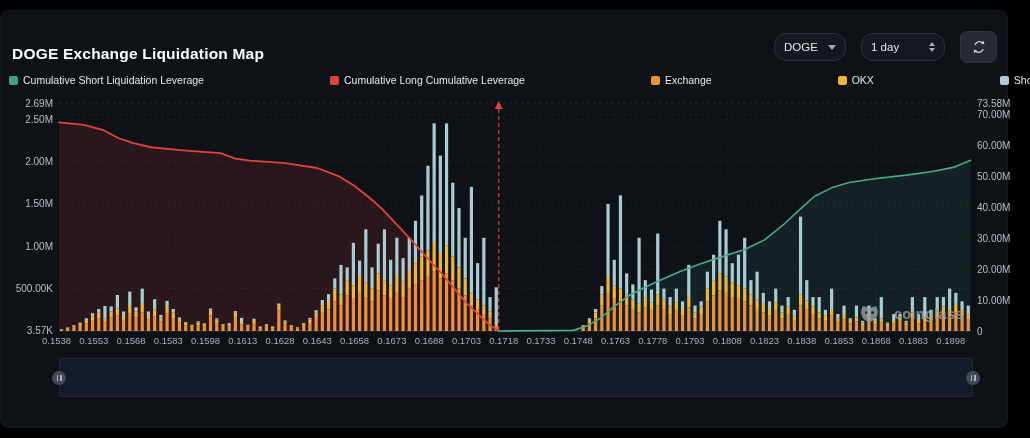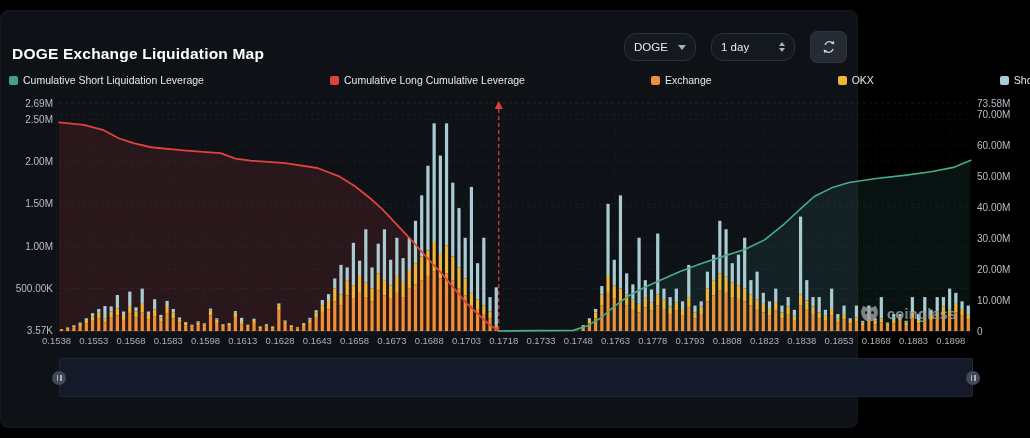--- a/index.html
+++ b/index.html
@@ -1,18 +1,18 @@
 <!DOCTYPE html>
 <html><head>
 <meta charset="utf-8">
 <style>
   * { margin:0; padding:0; box-sizing:border-box; }
   html,body { width:1030px; height:438px; background:#000; overflow:hidden;
               font-family:"Liberation Sans", sans-serif; }
-  #card { position:absolute; top:10px; left:0; width:858px; height:418px;
+  #card { position:absolute; top:10px; left:0; width:1008px; height:418px;
           background:#0e1116; border:1px solid #15181e; border-radius:8px; }
   #page-title { position:absolute; top:34px; left:11px; font-size:15.5px; font-weight:bold;
                 color:#ffffff; letter-spacing:.2px; }
   
   .select-box { position:absolute; top:22px; height:28px; background:#14181f;
                 border:1px solid #2b313c; border-radius:12px; display:flex; align-items:center;
                 justify-content:space-between; padding:0 9px; color:#e8eaed; font-size:11.5px;
                 cursor:pointer; }
   #coin-select { right:161px; width:72px; }
   #interval-select { right:62px; width:84px; }
@@ -30,21 +30,21 @@
   #legend { position:absolute; top:63px; left:8px; width:1030px; display:flex;
             justify-content:space-between; gap:16px; }
   .legend-item { display:flex; align-items:center; gap:5px; cursor:pointer; }
   .legend-swatch { width:9px; height:9px; border-radius:2px; }
   .legend-label { color:#e6e8ea; font-size:10.5px; }
   #current-price-label { position:absolute; top:78px; left:0; width:1000px; text-align:center;
                          color:#e6e8ea; font-size:10.5px; }
   #chart-svg { position:absolute; top:0; left:0; }
   
   #watermark { position:absolute; top:292px; left:858px; display:flex; align-items:center;
-               gap:7px; opacity:.8; }
+               gap:14px; opacity:.8; }
   #watermark-text { color:#9aa0a8; font-size:14.5px; font-weight:bold; letter-spacing:.3px; }
   
   #navigator { position:absolute; top:347px; left:58px; width:914px; height:39px;
                background:#151a2b; border:1px solid #20263a; border-radius:2px; cursor:grab; }
   .nav-handle { position:absolute; top:360px; width:14px; height:14px; border-radius:50%;
                 background:#424856; display:flex; align-items:center; justify-content:center;
                 gap:2px; cursor:ew-resize; }
   #nav-handle-left  { left:51px; }
   #nav-handle-right { left:965px; }
   .grip { width:1.5px; height:6px; background:#aab0ba; }

